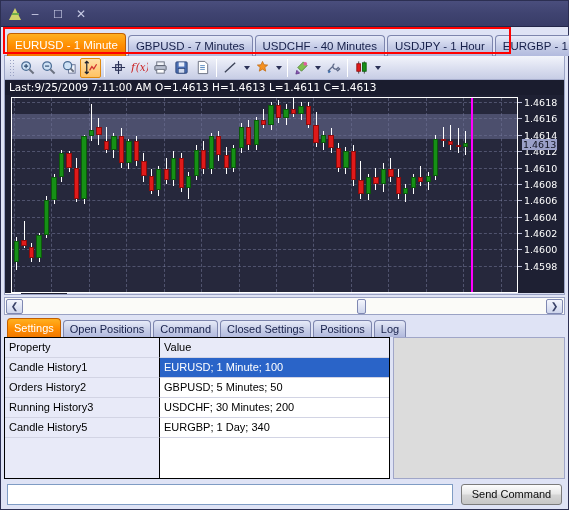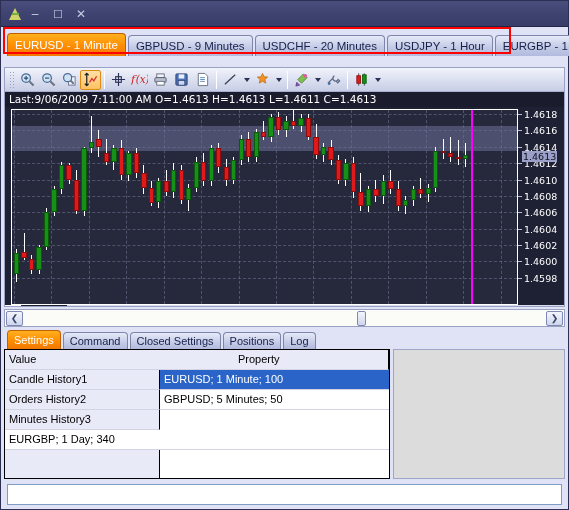--- a/index.html
+++ b/index.html
@@ -51,21 +51,21 @@
     font-family: "Liberation Sans", sans-serif;
     width: 14px; text-align: center;
   }
   .win-btn.min::after { content: "\2013"; }
   .win-btn.max::after { content: "\2610"; font-size: 11px; }
   .win-btn.close::after { content: "\2715"; font-size: 12px; }
   
   .tabstrip-wrap {
     flex: 0 0 28px; position: relative;
     background: #dfe3f5;
-    padding: 2px 0 12px 0;
+    padding: 2px 0 0 0;
   }
   .tab-annotation {
     position: absolute; left: 2px; top: 0px;
     width: 508px; height: 27px;
     border: 2px solid #ff0000;
     pointer-events: none; z-index: 5;
   }
   .tabstrip {
     display: flex; align-items: flex-end; gap: 2px;
     padding-left: 6px; height: 26px;
@@ -330,22 +330,22 @@
       <div class="win-btn min"></div>
       <div class="win-btn max"></div>
       <div class="win-btn close"></div>
     </div>
   </div>
 
   <div class="tabstrip-wrap">
     <div class="tab-annotation"></div>
     <div class="tabstrip" id="chart-tabs">
         <div class="tab active">EURUSD - 1 Minute</div>
-        <div class="tab">GBPUSD - 9 Minutes</div>
-        <div class="tab">USDCHF - 20 Minutes</div>
+        <div class="tab">GBPUSD - 7 Minutes</div>
+        <div class="tab">USDCHF - 40 Minutes</div>
         <div class="tab">USDJPY - 1 Hour</div>
         <div class="tab">EURGBP - 1 Day</div>
       </div>
   </div>
 
   <div class="chart-panel">
     <div class="toolbar" id="chart-toolbar">
         <div class="tb-grip"></div>
         <div class="tb-btn">
           <svg width="15" height="15" viewBox="0 0 16 16">
@@ -438,21 +438,21 @@
         <div class="tb-sep"></div>
         <div class="tb-btn">
           <svg width="15" height="15" viewBox="0 0 16 16">
             <path d="M5 1.5v13M11 1.5v13" stroke="#333" stroke-width="0.9"></path>
             <rect x="3" y="4" width="4" height="8" fill="#e01a1a" stroke="#8f0c0c" stroke-width="0.9"></rect>
             <rect x="9" y="3" width="4" height="9" fill="#169016" stroke="#0b5a0b" stroke-width="0.9"></rect>
           </svg>
         </div>
         <div class="tb-arrow"></div>
       </div>
-    <div class="chart-head">Last:9/06/2009 7:11:00 AM O=1.4613 H=1.4613 L=1.4611 C=1.4613</div>
+    <div class="chart-head">Last:9/25/2009 7:11:00 AM O=1.4613 H=1.4613 L=1.4611 C=1.4613</div>
     <div class="chart-body">
       <div class="plot" id="plot">
           <div class="gridline-h" style="top: 4.09302px;"></div>
           <div class="gridline-h" style="top: 20.4651px;"></div>
           <div class="gridline-h" style="top: 36.8372px;"></div>
           <div class="gridline-h" style="top: 53.2093px;"></div>
           <div class="gridline-h" style="top: 69.5814px;"></div>
           <div class="gridline-h" style="top: 85.9535px;"></div>
           <div class="gridline-h" style="top: 102.326px;"></div>
           <div class="gridline-h" style="top: 118.698px;"></div>
@@ -758,51 +758,55 @@
   <div class="hscroll">
     <div class="sb-arrow">❮</div>
     <div class="sb-track">
       <div class="sb-thumb" id="sb-thumb" style="left: 64%;"></div>
     </div>
     <div class="sb-arrow">❯</div>
   </div>
 
   <div class="btabs" id="bottom-tabs">
       <div class="btab active">Settings</div>
+      <div class="btab">Open Positions</div>
       <div class="btab">Command</div>
       <div class="btab">Closed Settings</div>
       <div class="btab">Positions</div>
       <div class="btab">Log</div>
     </div>
 
   <div class="settings">
     <div class="propgrid" id="propgrid">
         <div class="pg-row header">
+          <div class="pg-cell pg-name">Property</div>
           <div class="pg-cell pg-value">Value</div>
-          <div class="pg-cell pg-name">Property</div>
         </div>
         <div class="pg-row selected">
           <div class="pg-cell pg-name">Candle History1</div>
           <div class="pg-cell pg-value">EURUSD; 1 Minute; 100</div>
         </div>
         <div class="pg-row">
           <div class="pg-cell pg-name">Orders History2</div>
           <div class="pg-cell pg-value">GBPUSD; 5 Minutes; 50</div>
         </div>
         <div class="pg-row">
-          <div class="pg-cell pg-name">Minutes History3</div>
+          <div class="pg-cell pg-name">Running History3</div>
+          <div class="pg-cell pg-value">USDCHF; 30 Minutes; 200</div>
         </div>
         <div class="pg-row">
+          <div class="pg-cell pg-name">Candle History5</div>
           <div class="pg-cell pg-value">EURGBP; 1 Day; 340</div>
         </div>
         <div class="pg-filler">
           <div class="pg-cell pg-name"></div>
           <div class="pg-cell pg-value"></div>
         </div>
       </div>
     <div class="pg-desc"></div>
   </div>
 
   <div class="cmdbar">
     <input class="cmd-input" type="text" placeholder="" style="">
+    <div class="btn btn-send">Send Command</div>
   </div>
 
 </div>
 
 </body></html>

